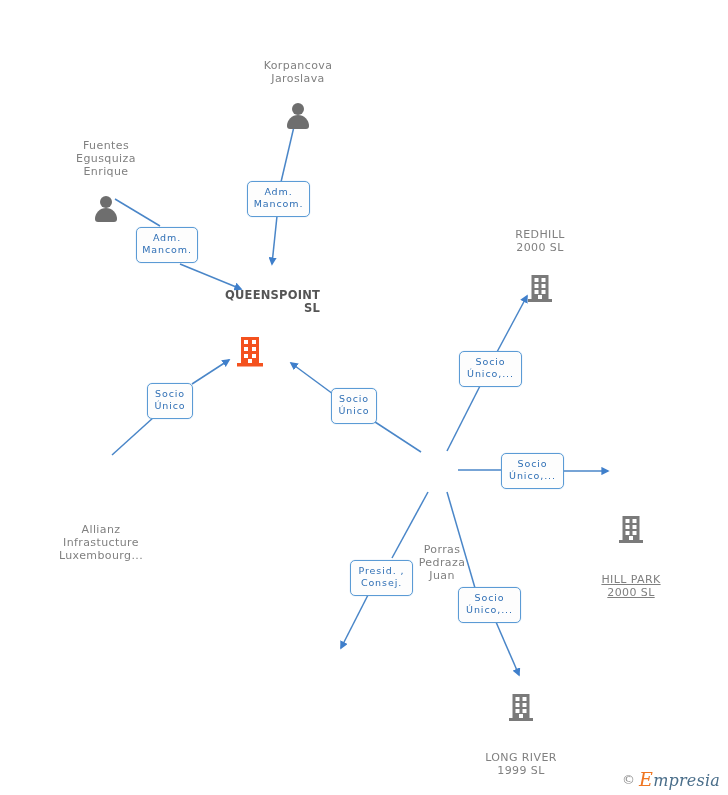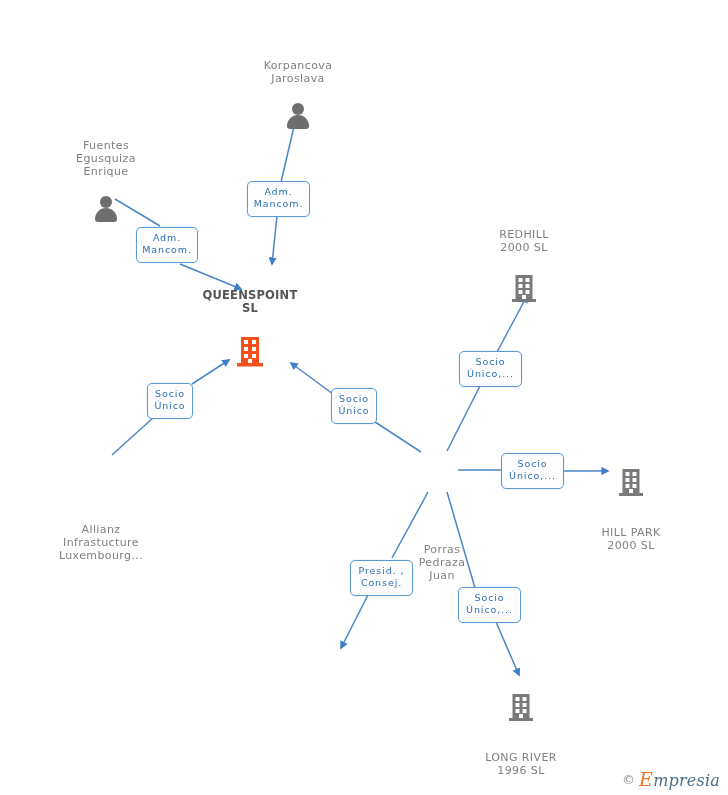--- a/index.html
+++ b/index.html
@@ -183,21 +183,21 @@
 
   <div class="node label-top" style="left:106px; top:126px;">
     <span class="node-label">Fuentes
 Egusquiza
 Enrique</span>
     <span class="node-icon person-icon" style="margin-top:2px;">
       <span class="head"></span><span class="body"></span>
     </span>
   </div>
 
-  <div class="node label-top node-center" style="left:250px; top:276px;">
+  <div class="node label-top node-center" style="left:250px; top:276px;text-align:right;">
     <span class="node-label">QUEENSPOINT
 SL</span>
     <svg class="building-icon" width="26" height="32" viewBox="0 0 26 32" style="margin-top:4px;">
       <rect x="4" y="2" width="18" height="26" fill="#f4511e"></rect>
       <rect x="0" y="28" width="26" height="3.5" fill="#f4511e"></rect>
       <g fill="#ffffff">
         <rect x="7" y="5" width="4" height="4"></rect>
         <rect x="15" y="5" width="4" height="4"></rect>
         <rect x="7" y="12" width="4" height="4"></rect>
         <rect x="15" y="12" width="4" height="4"></rect>
@@ -208,21 +208,21 @@
     </svg>
   </div>
 
   <div class="node label-bottom" style="left:101px; top:454px;">
     <span class="node-icon person-icon"></span>
     <span class="node-label">Allianz
 Infrastucture
 Luxembourg...</span>
   </div>
 
-  <div class="node label-top" style="left:524px; top:215px;">
+  <div class="node label-top" style="left:540px; top:215px;">
     <span class="node-label">REDHILL
 2000  SL</span>
     <svg class="building-icon" width="24" height="29" viewBox="0 0 24 29" style="margin-top:3px;">
       <rect x="3.5" y="2" width="17" height="24" fill="#7a7a7a"></rect>
       <rect x="0" y="26" width="24" height="3" fill="#7a7a7a"></rect>
       <g fill="#ffffff">
         <rect x="6.5" y="5" width="4" height="4"></rect>
         <rect x="13.5" y="5" width="4" height="4"></rect>
         <rect x="6.5" y="11" width="4" height="4"></rect>
         <rect x="13.5" y="11" width="4" height="4"></rect>
@@ -233,21 +233,21 @@
     </svg>
   </div>
 
   <div class="node label-bottom" style="left:442px; top:474px;">
     <span class="node-icon person-icon"></span>
     <span class="node-label">Porras
 Pedraza
 Juan</span>
   </div>
 
-  <div class="node label-bottom" style="left:631px; top:454px;">
+  <div class="node label-bottom" style="left:631px; top:501px;text-decoration:underline;">
     <svg class="building-icon" width="24" height="29" viewBox="0 0 24 29">
       <rect x="3.5" y="2" width="17" height="24" fill="#7a7a7a"></rect>
       <rect x="0" y="26" width="24" height="3" fill="#7a7a7a"></rect>
       <g fill="#ffffff">
         <rect x="6.5" y="5" width="4" height="4"></rect>
         <rect x="13.5" y="5" width="4" height="4"></rect>
         <rect x="6.5" y="11" width="4" height="4"></rect>
         <rect x="13.5" y="11" width="4" height="4"></rect>
         <rect x="6.5" y="17" width="4" height="4"></rect>
         <rect x="13.5" y="17" width="4" height="4"></rect>
@@ -267,21 +267,21 @@
         <rect x="6.5" y="5" width="4" height="4"></rect>
         <rect x="13.5" y="5" width="4" height="4"></rect>
         <rect x="6.5" y="11" width="4" height="4"></rect>
         <rect x="13.5" y="11" width="4" height="4"></rect>
         <rect x="6.5" y="17" width="4" height="4"></rect>
         <rect x="13.5" y="17" width="4" height="4"></rect>
         <rect x="10" y="22" width="4" height="4"></rect>
       </g>
     </svg>
     <span class="node-label">LONG RIVER
-1996  SL</span>
+1999  SL</span>
   </div>
 
   <div class="rel-chip" style="left:247px; top:181px; width:63px; height:36px;">Adm.
 Mancom.</div>
 
   <div class="rel-chip" style="left:136px; top:227px; width:62px; height:36px;">Adm.
 Mancom.</div>
 
   <div class="rel-chip" style="left:147px; top:383px; width:46px; height:36px;">Socio
 Único</div>

